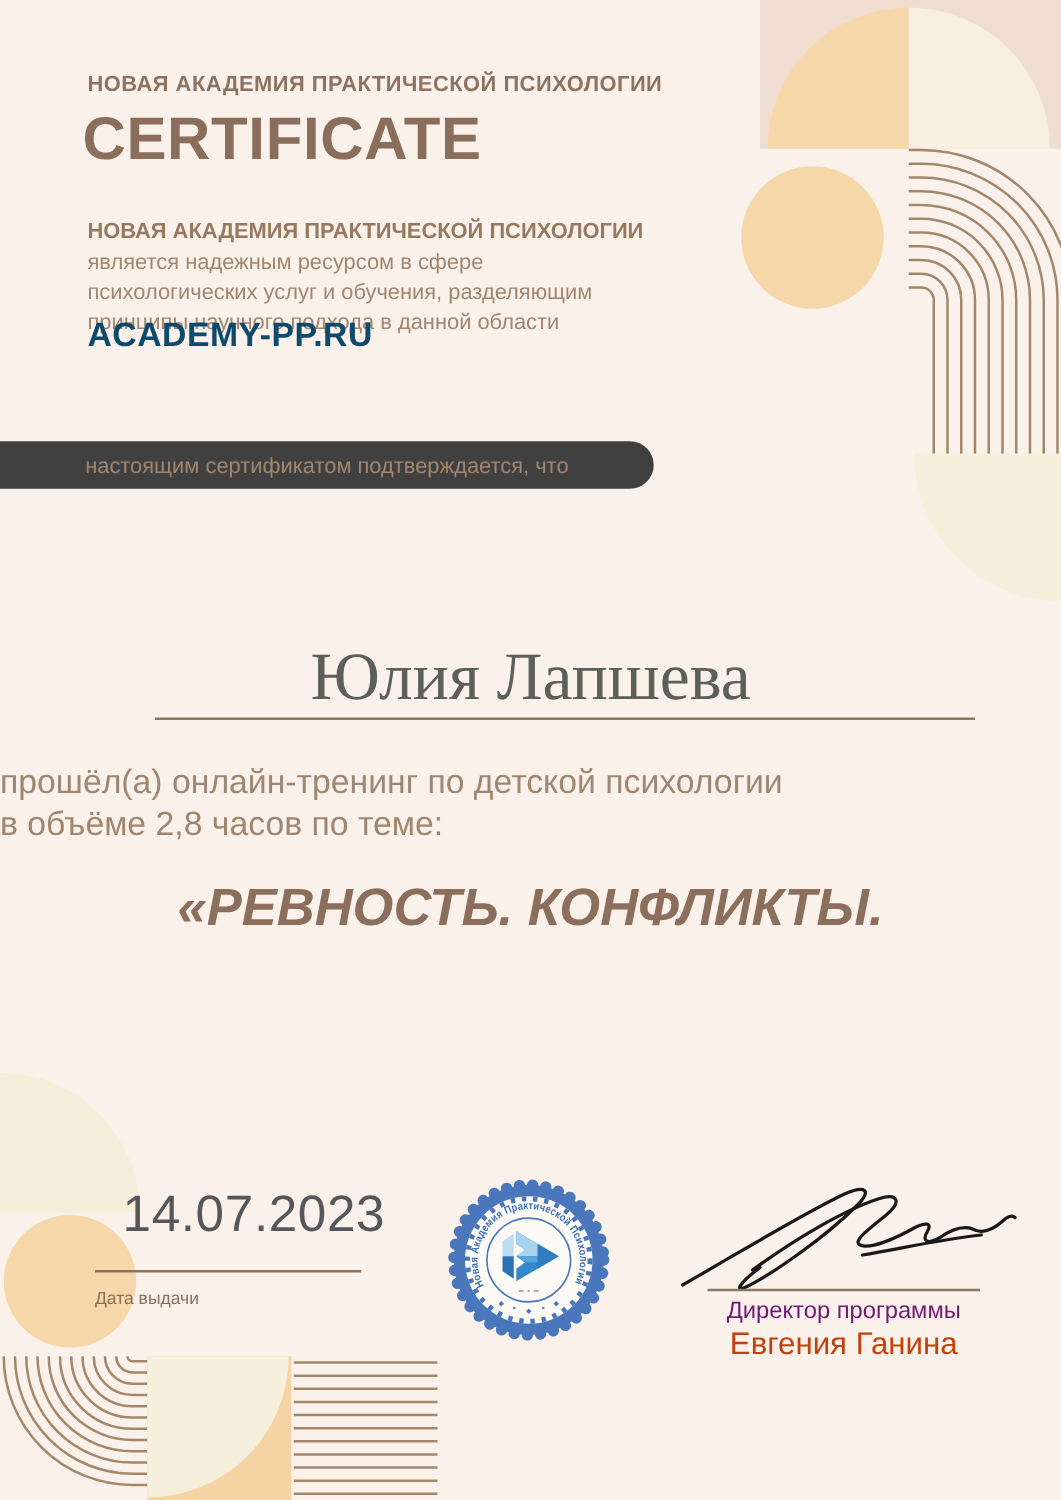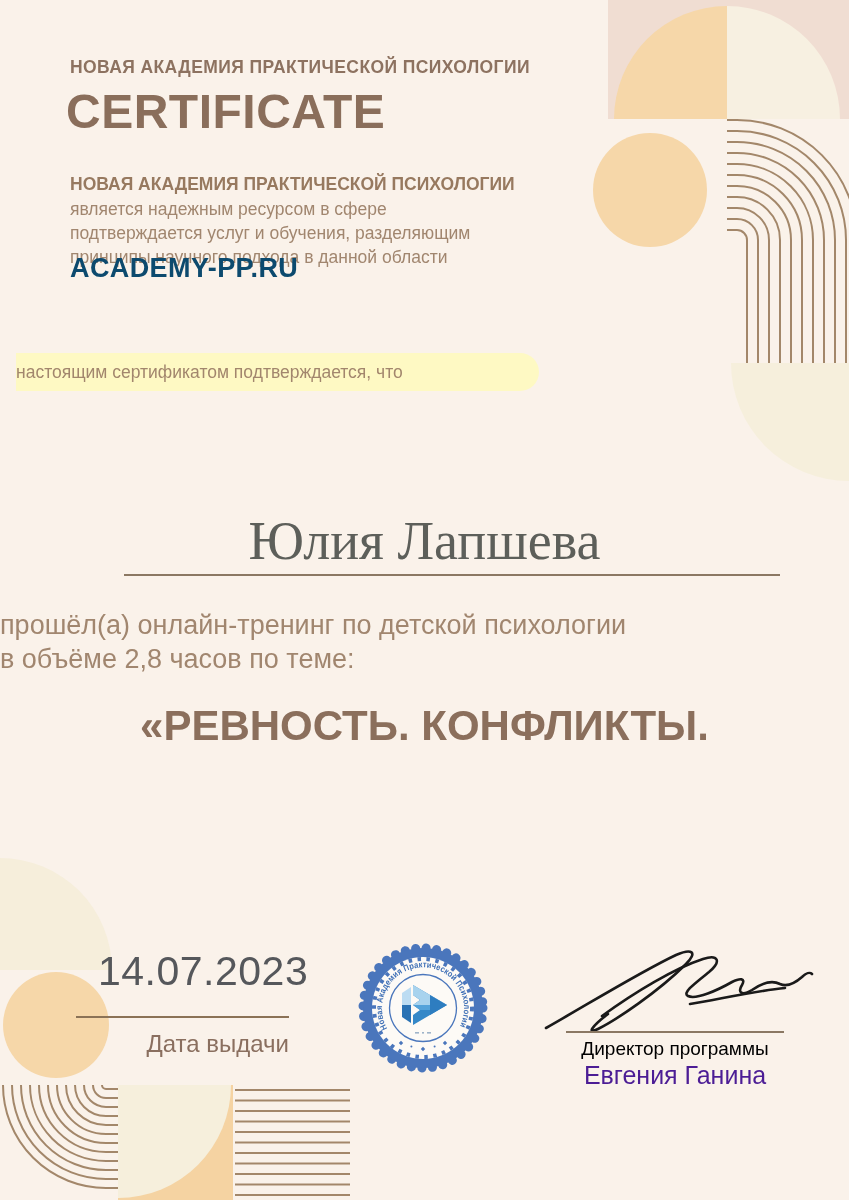--- a/index.html
+++ b/index.html
@@ -15,52 +15,52 @@
 
   .abs { position:absolute; z-index:2; }
 
   .academy-name { left:70px; top:57px; font-size:17.5px; font-weight:700; letter-spacing:0.4px; color:#8d7260; }
   .cert-title   { left:66px; top:84px; font-size:48px; font-weight:800; letter-spacing:0.5px; color:#8a6e5b; }
   .about        { left:70px; top:172px; font-size:17.5px; color:#a1866f; line-height:24px; }
   .about .about-heading { font-weight:700; color:#97795f; margin-bottom:1px; }
   .website      { left:70px; top:253px; font-size:27px; font-weight:800; letter-spacing:0.4px; color:#0c4a6e; }
 
   .banner {
-    left:16px; top:353px; width:523px; height:38px;
-    background:#fef9c3; border-radius:0 19px 19px 0;
-    display:flex; align-items:center; 
+    left:0; top:353px; width:523px; height:38px;
+    background:#404040; border-radius:0 19px 19px 0;
+    display:flex; align-items:center; justify-content:center;
     font-size:17.5px; color:#a2866d;
   }
 
   .recipient-name {
     left:0; top:510px; width:849px; text-align:center;
     font-family:"Liberation Serif", serif; 
     font-size:54px; color:#5d5f5a;
   }
   .name-underline { left:124px; top:574px; width:656px; height:2px; background:#8b7863; }
 
   .course-desc {
     left:0; top:608px; width:849px; 
     font-size:27px; line-height:34px; color:#a1866f;
   }
   .course-title {
     left:0; top:699px; width:849px; text-align:center;
-    font-size:42px; line-height:53px; font-weight:800; color:#8b6f5c;
+    font-size:42px; line-height:53px; font-weight:800; color:#8b6f5c;font-style:italic;
   }
 
   .date-value { left:98px; top:948px; font-size:41px; letter-spacing:0.5px; color:#55575b; }
   .date-underline { left:76px; top:1016px; width:213px; height:2px; background:#8b7256; }
-  .date-label { left:76px; top:1030px; width:213px; text-align:right; font-size:24px; color:#8a6f5f; }
+  .date-label { left:76px; top:1030px; width:213px; text-align:left; font-size:14px; color:#8a6f5f; }
 
   .seal { left:356px; top:941px; width:134px; height:134px; }
 
   .signature-scrawl { left:540px; top:936px; width:280px; height:102px; }
   .sig-underline { left:566px; top:1031px; width:218px; height:2px; background:#8b7863; }
-  .sig-role { left:545px; top:1038px; width:260px; text-align:center; font-size:19px; color:#000000; }
-  .sig-name { left:545px; top:1061px; width:260px; text-align:center; font-size:25px; color:#4c1d95; }
+  .sig-role { left:545px; top:1038px; width:260px; text-align:center; font-size:19px; color:#701a75; }
+  .sig-name { left:545px; top:1061px; width:260px; text-align:center; font-size:25px; color:#c2410c; }
 </style>
 </head>
 <body>
 
 <div class="page">
 
   <svg id="deco" width="849" height="1200" viewBox="0 0 849 1200">
 
     <rect x="608" y="0" width="241" height="119" fill="#f0ddd2"></rect>
     <path d="M 614 119 A 113 113 0 0 1 727 6 L 727 119 Z" fill="#f6d7a9"></path>
@@ -119,21 +119,21 @@
         <path d="M 235 1184.5 L 350 1184.5"></path>
         <path d="M 235 1195 L 350 1195"></path>
       </g>
   </svg>
 
   <div class="abs academy-name">НОВАЯ АКАДЕМИЯ ПРАКТИЧЕСКОЙ ПСИХОЛОГИИ</div>
   <div class="abs cert-title">CERTIFICATE</div>
   <div class="abs about">
     <div class="about-heading">НОВАЯ АКАДЕМИЯ ПРАКТИЧЕСКОЙ ПСИХОЛОГИИ</div>
     <div>является надежным ресурсом в сфере</div>
-    <div>подтверждается услуг и обучения, разделяющим</div>
+    <div>психологических услуг и обучения, разделяющим</div>
     <div>принципы научного подхода в данной области</div>
   </div>
   <div class="abs website">ACADEMY-PP.RU</div>
 
   <div class="abs banner">
     <span>настоящим сертификатом подтверждается, что</span>
   </div>
 
   <div class="abs recipient-name">Юлия Лапшева</div>
   <div class="abs name-underline"></div>

